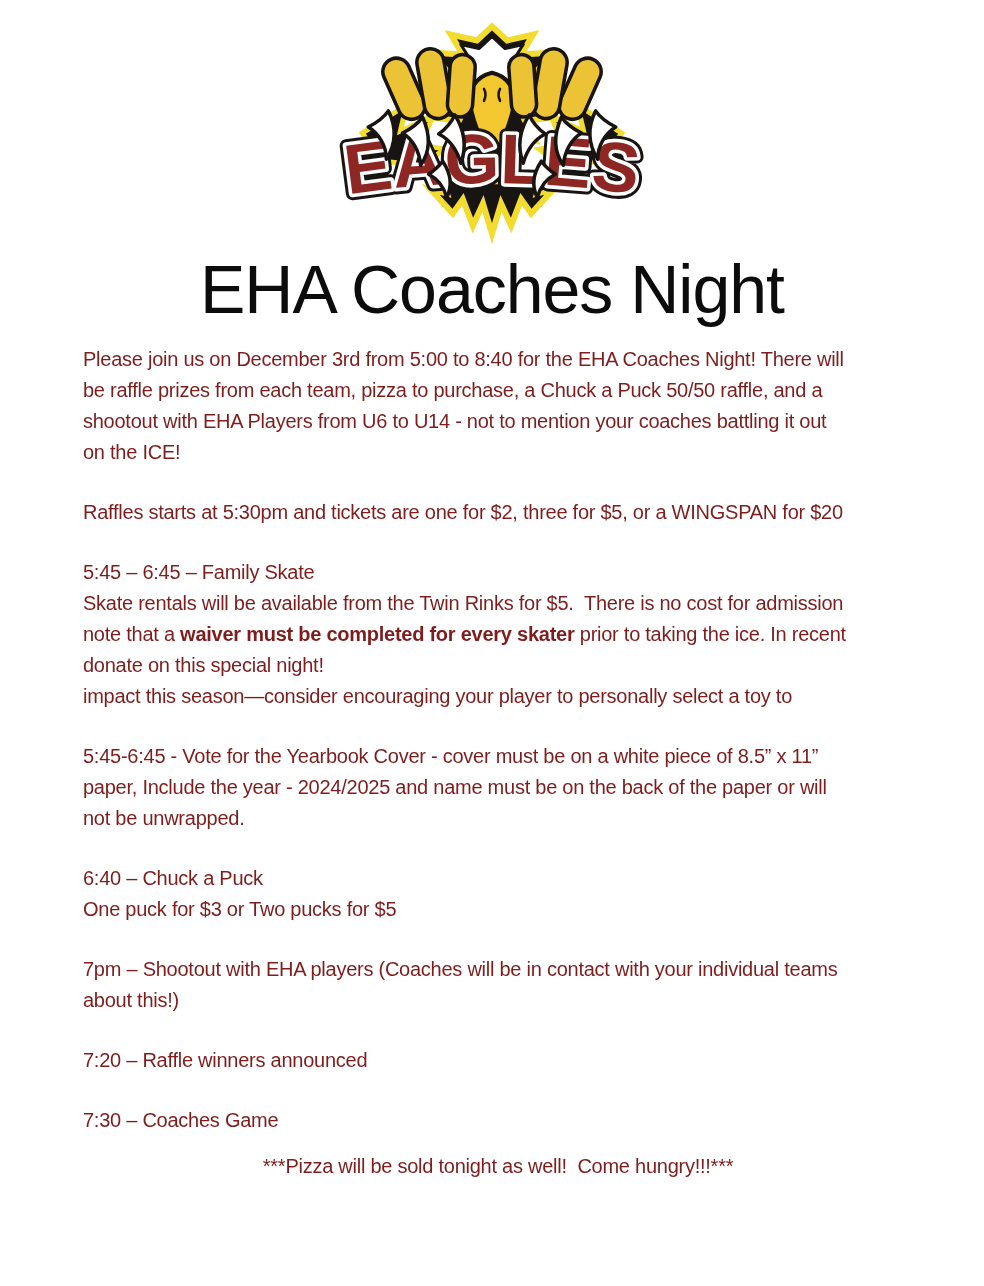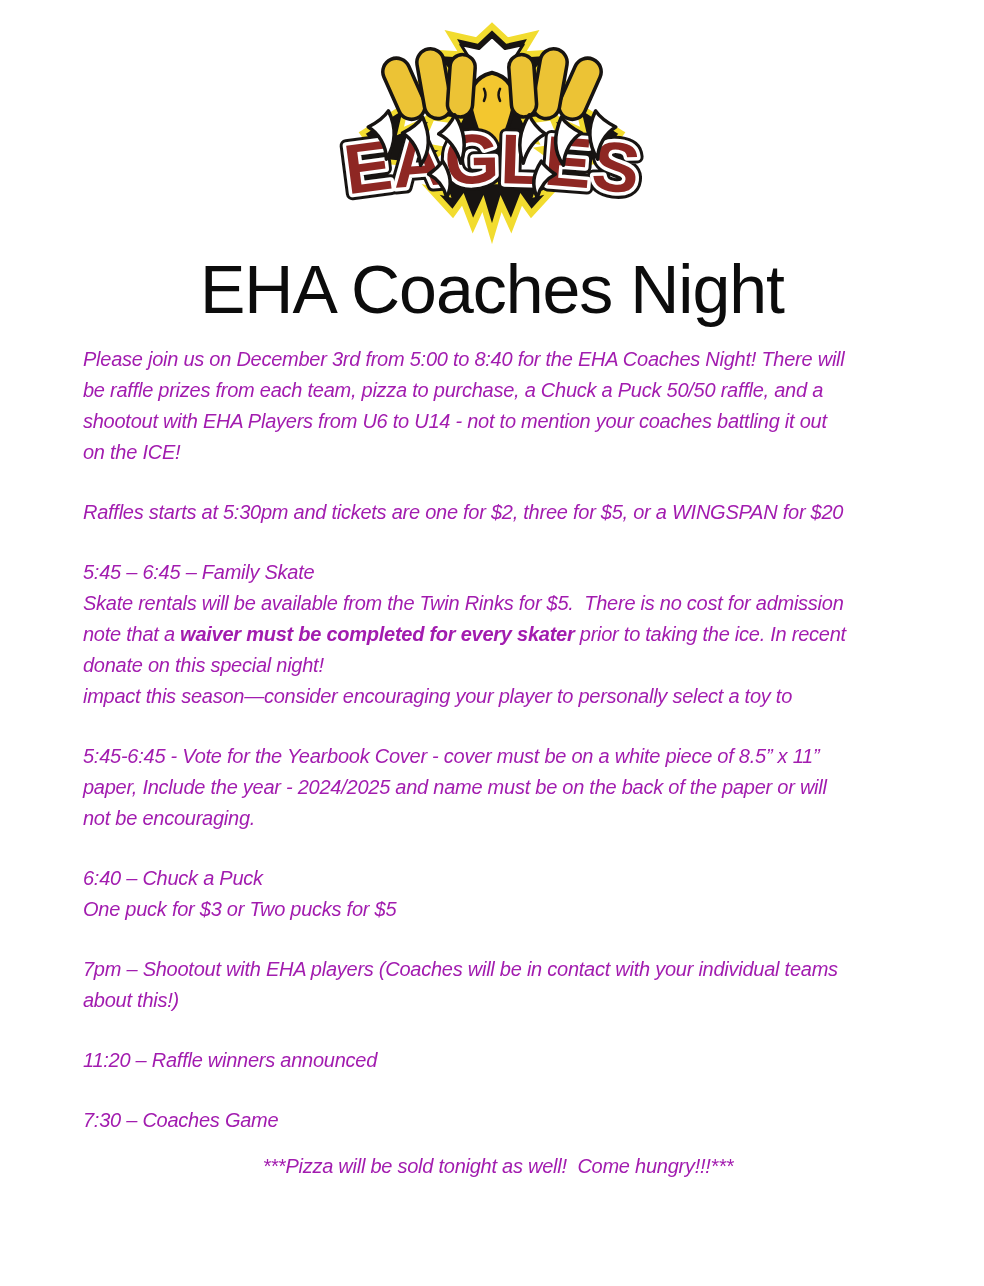--- a/index.html
+++ b/index.html
@@ -44,22 +44,21 @@
     color: #0c0c0c;
   }
 
   
   .content {
     margin: 22px 0 0 83px;
     width: 830px;
     font-size: 20px;
     line-height: 31px;
     letter-spacing: -0.25px;
-    color: #a21caf;
-    font-style: italic;
+    color: #7f1d1d;
   }
   .section { margin: 0 0 29px 0; }
   .section:last-child { margin-bottom: 16px; }
   .line { margin: 0; white-space: pre; }
   .b { font-weight: 700; }
   .u { text-decoration: underline; }
   .section.center { text-align: center; margin-top: -14px; }
 </style>
 </head>
 <body>
@@ -129,32 +128,32 @@
       <div class="section">
         <p class="line"><span>5:45 – 6:45 – Family Skate</span></p>
         <p class="line"><span>Skate rentals will be available from the Twin Rinks for $5.  There is no cost for admission</span></p>
         <p class="line"><span>note that a </span><span class="b">waiver must be completed for every skater</span><span> prior to taking the ice. In recent</span></p>
         <p class="line"><span>donate on this special night!</span></p>
         <p class="line"><span>impact this season—consider encouraging your player to personally select a toy to</span></p>
       </div>
       <div class="section">
         <p class="line"><span>5:45-6:45 - Vote for the Yearbook Cover - cover must be on a white piece of 8.5” x 11”</span></p>
         <p class="line"><span>paper, Include the year - 2024/2025 and name must be on the back of the paper or will</span></p>
-        <p class="line"><span>not be encouraging.</span></p>
+        <p class="line"><span>not be unwrapped.</span></p>
       </div>
       <div class="section">
         <p class="line"><span>6:40 – Chuck a Puck</span></p>
         <p class="line"><span>One puck for $3 or Two pucks for $5</span></p>
       </div>
       <div class="section">
         <p class="line"><span>7pm – Shootout with EHA players (Coaches will be in contact with your individual teams</span></p>
         <p class="line"><span>about this!)</span></p>
       </div>
       <div class="section">
-        <p class="line"><span>11:20 – Raffle winners announced</span></p>
+        <p class="line"><span>7:20 – Raffle winners announced</span></p>
       </div>
       <div class="section">
         <p class="line"><span>7:30 – Coaches Game</span></p>
       </div>
       <div class="section center">
         <p class="line"><span>***Pizza will be sold tonight as well!  Come hungry!!!***</span></p>
       </div>
     </div>
 
 </div>

